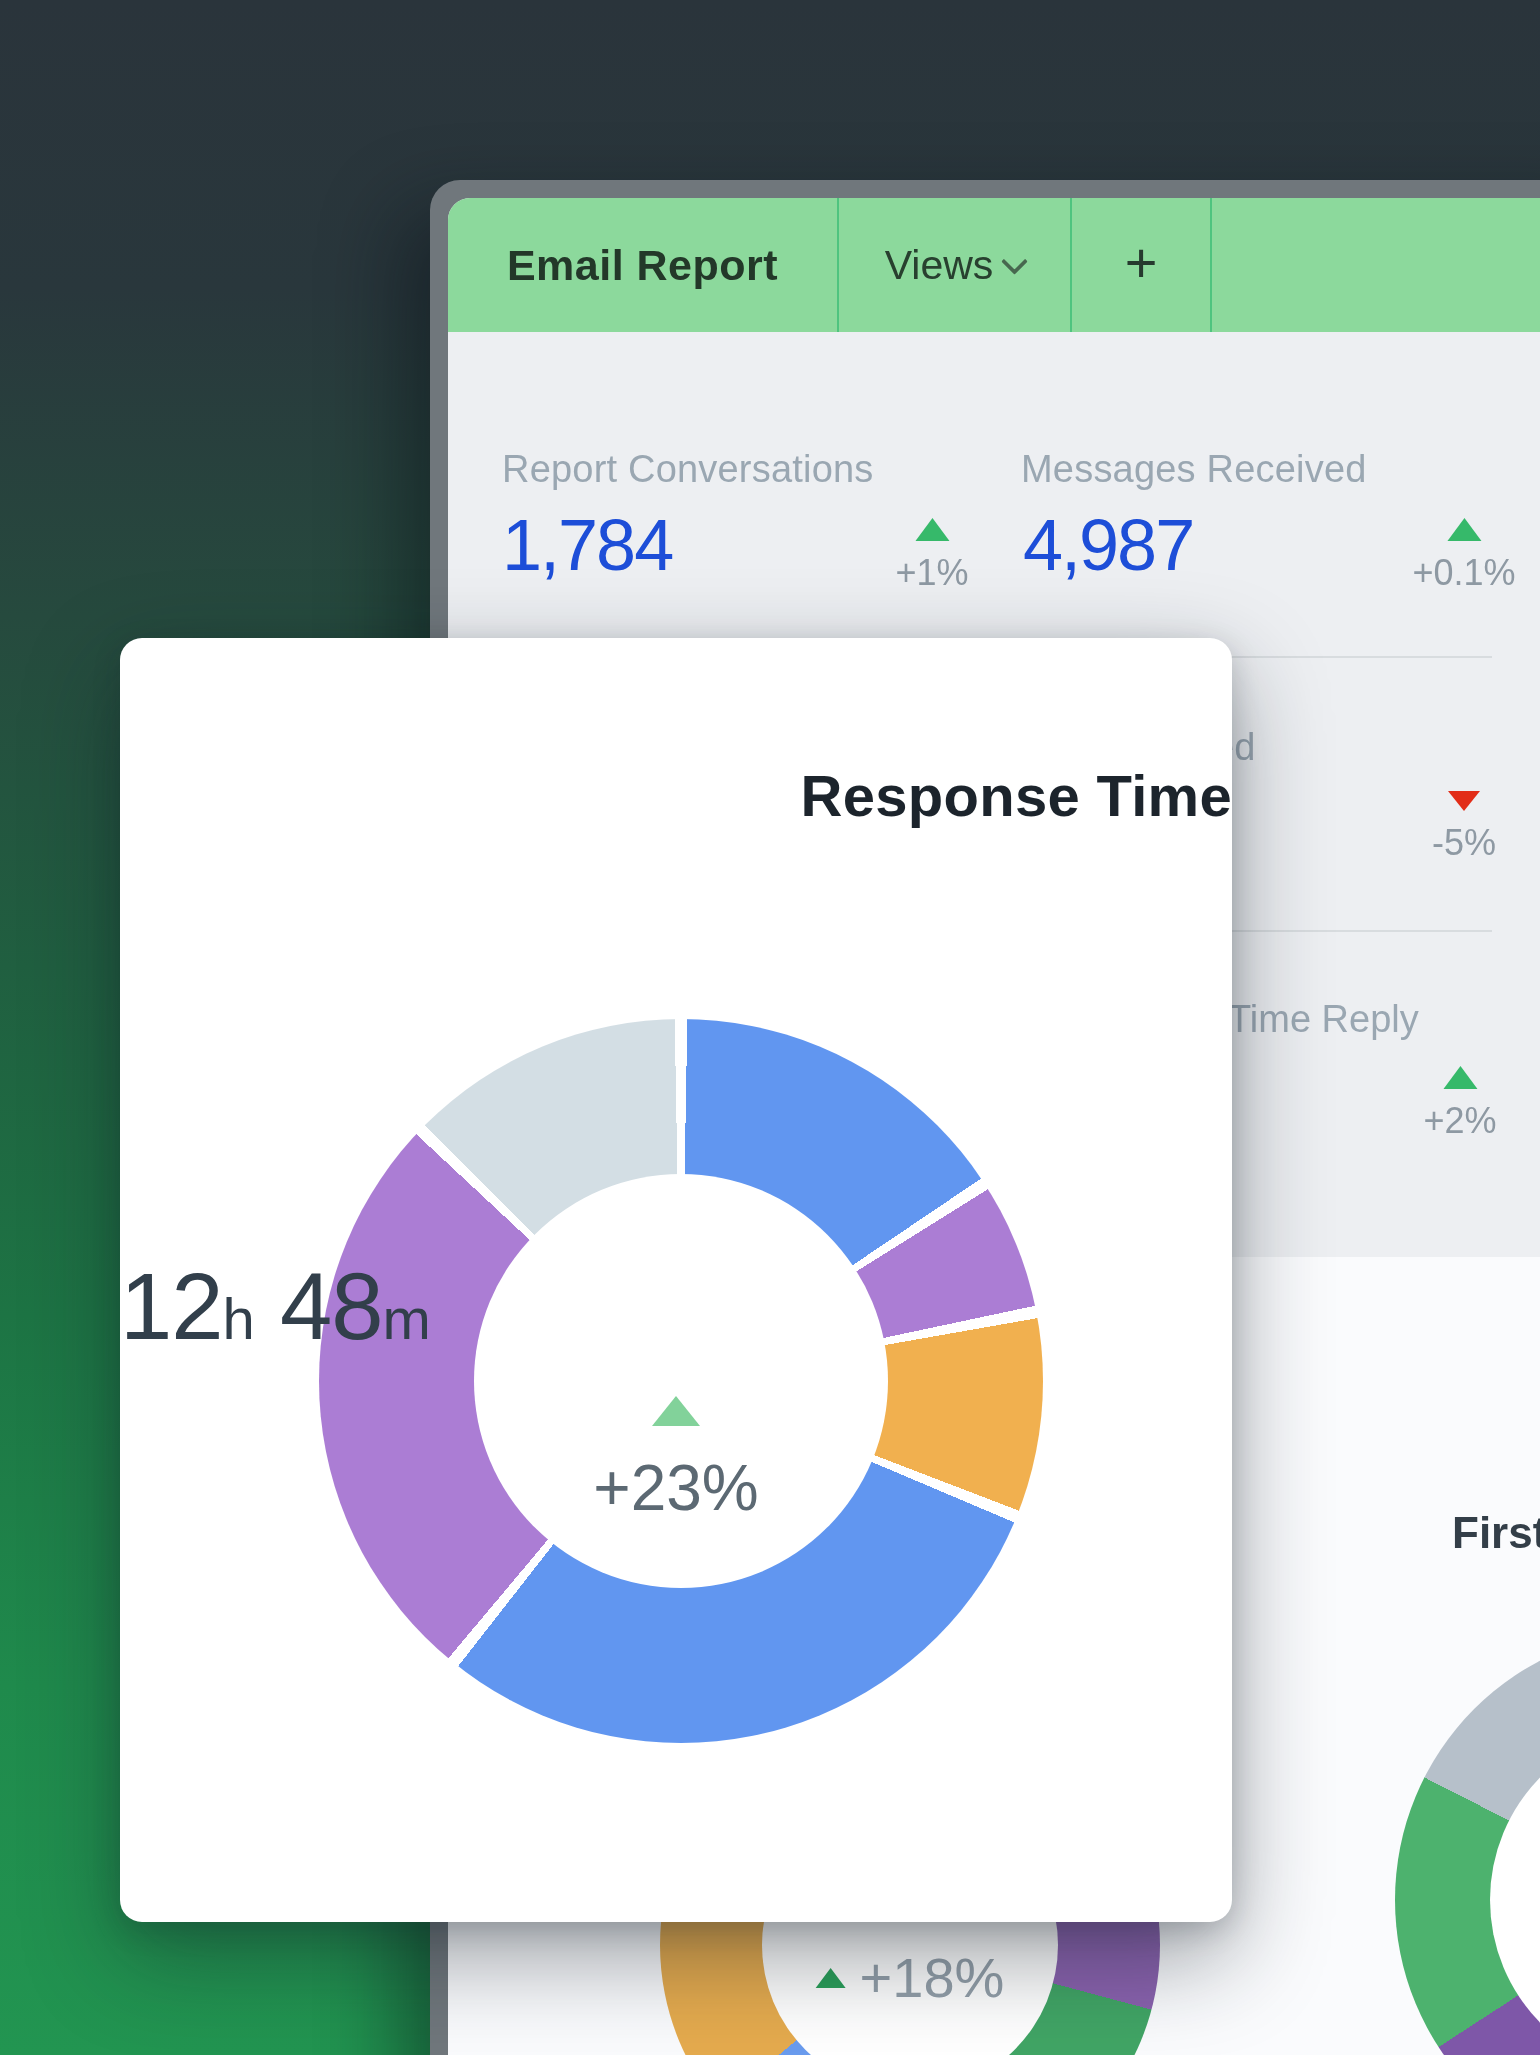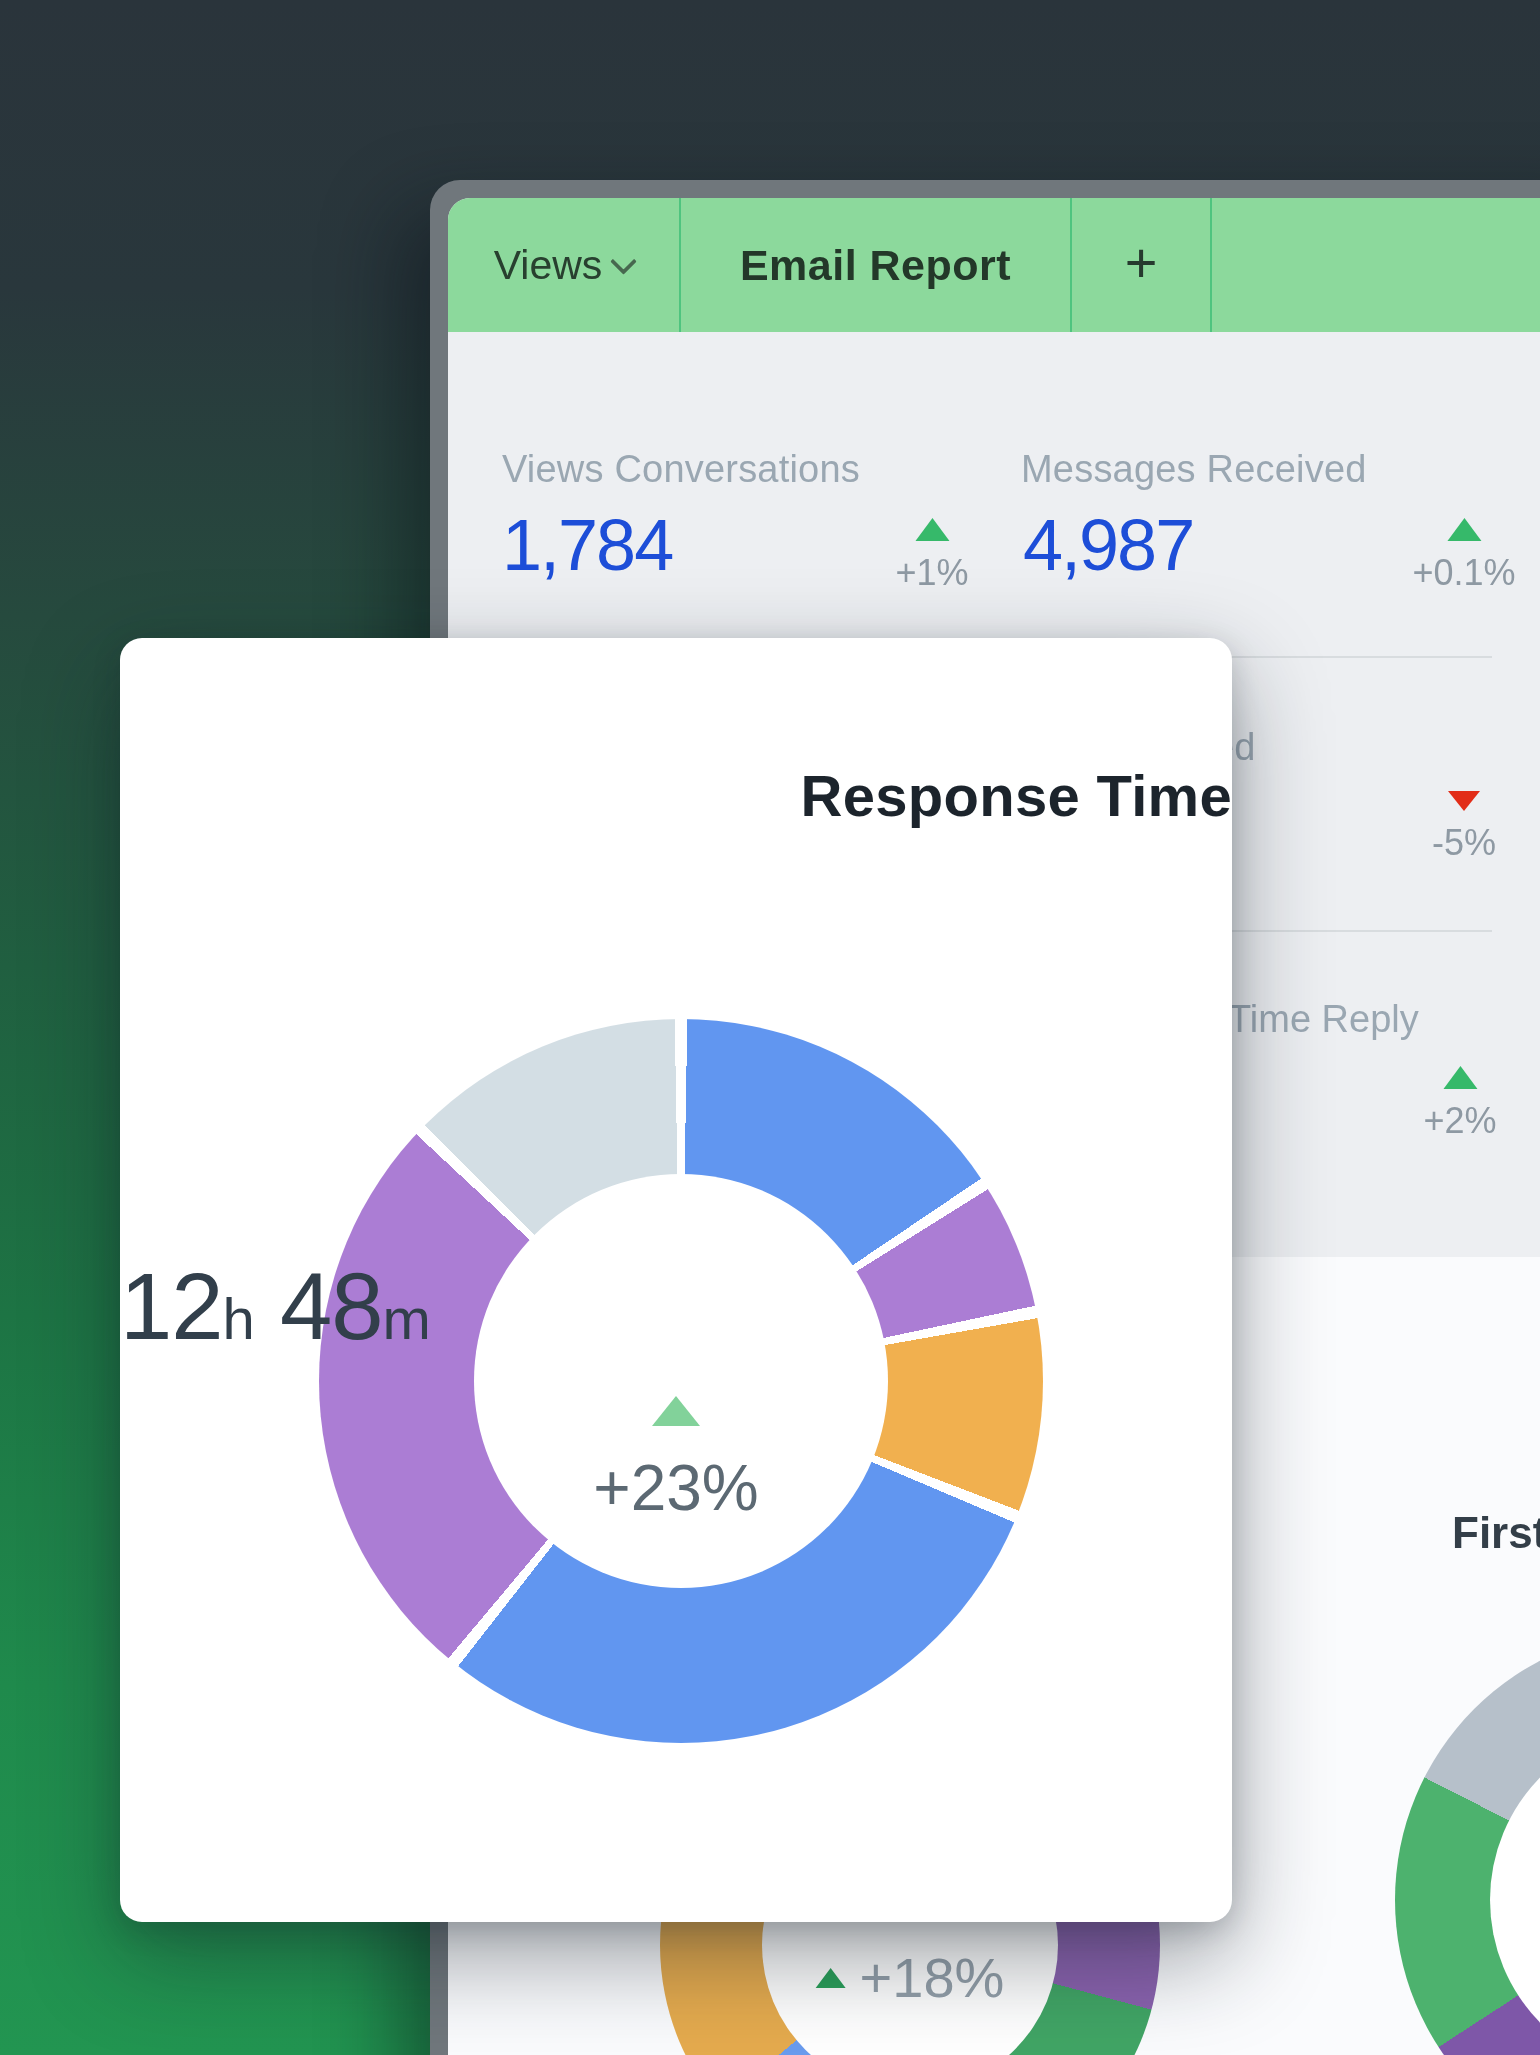--- a/index.html
+++ b/index.html
@@ -81,34 +81,34 @@
   .center-delta{position:absolute;left:0;right:0;top:818px;text-align:center;
                 font-size:64px;color:#5c6973;line-height:1;}
 </style>
 </head>
 <body>
 
 <div class="window">
   <div class="window-inner">
 
     <div class="app-header">
+      <div class="hcell tab-main">
+        <span class="tab-main-label">Email Report</span>
+      </div>
       <div class="hcell tab-views">
         <span class="tab-views-label">Views</span>
         <span class="chev"></span>
-      </div>
-      <div class="hcell tab-main">
-        <span class="tab-main-label">Email Report</span>
       </div>
       <div class="hcell tab-add">
         <span class="tab-add-label">+</span>
       </div>
       <div class="hcell tab-rest"></div>
     </div>
 
-    <div class="stat-label" style="left:54px;top:250px">Views Conversations</div>
+    <div class="stat-label" style="left:54px;top:250px">Report Conversations</div>
     <div class="stat-value" style="left:54px;top:306px">1,784</div>
     <div class="delta" style="left:484px;top:320px">
       <span class="tri up"></span>
       <span class="delta-text">+1%</span>
     </div>
 
     <div class="stat-label" style="left:573px;top:250px">Messages Received</div>
     <div class="stat-value" style="left:575px;top:306px">4,987</div>
     <div class="delta" style="left:1016px;top:320px">
       <span class="tri up"></span>

